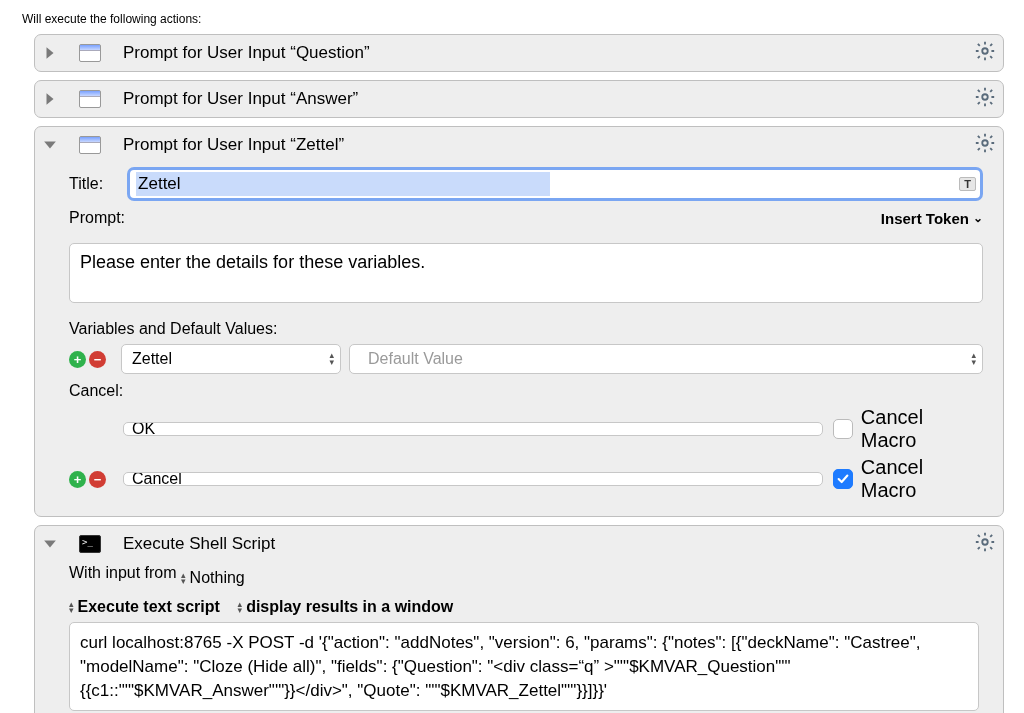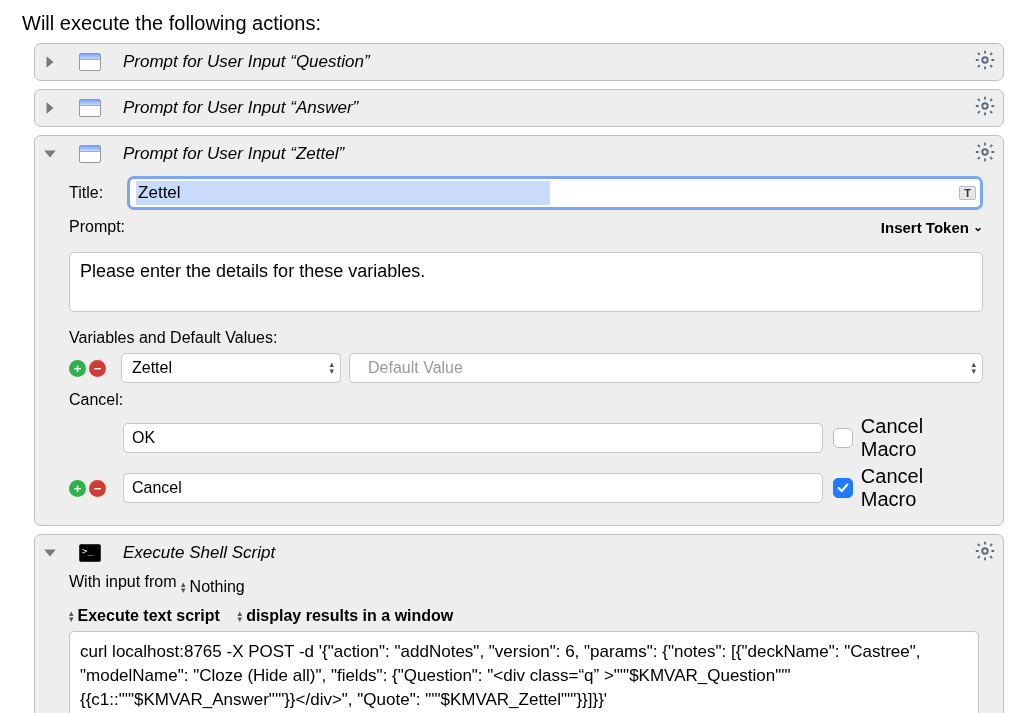--- a/index.html
+++ b/index.html
@@ -5,35 +5,34 @@
   * { box-sizing: border-box; }
   body {
     margin: 0;
     padding: 12px 20px;
     font-family: -apple-system, "Helvetica Neue", Arial, sans-serif;
     font-size: 15px;
     color: #000;
     background: #fff;
     width: 1024px;
   }
-  .intro { margin: 0 0 8px 2px; font-size: 20px; }
+  .intro { margin: 0 0 8px 2px; font-size: 12px; }
   .action-card {
     border: 1px solid #bfbfbf;
     border-radius: 7px;
     background: #eeeeee;
     margin: 6px 0 8px 14px;
     padding: 6px 10px 6px 8px;
     position: relative;
   }
   .action-header {
     display: flex;
     align-items: center;
     gap: 22px;
     min-height: 24px;
-    font-style: italic;
   }
   .chevron {
     width: 14px; height: 14px;
     display:inline-flex;align-items:center;justify-content:center;
     color:#666;
   }
   .app-icon {
     width: 22px; height: 18px;
     display:inline-block;
     position: relative;
@@ -119,21 +118,21 @@
     position:absolute; right:6px; top:50%; transform:translateY(-50%);
     display:flex;flex-direction:column;line-height:7px;font-size:9px;color:#555;
   }
   .select input{ border:none;outline:none;width:100%;font-size:16px; background:transparent;}
   .select.placeholder input::placeholder{ color:#9a9a9a; }
   .flex1{flex:1;padding-left:16px;}
   .btn-row{ display:flex; align-items:center; gap:10px; margin:4px 0; }
   .btn-row .spacer{ width:44px; }
   .text-input{
     flex:1; background:#fff;border:1px solid #c7c7c7;border-radius:5px;
-    height:30px; padding:0 8px; font-size:16px;
+    height:14px; padding:0 8px; font-size:16px;
   }
   .check{
     display:flex; align-items:center; gap:8px; font-size:20px;
     width:150px;
   }
   .cbox{
     width:20px;height:20px;border:1px solid #bbb;border-radius:5px;
     background:#fff; display:inline-flex;align-items:center;justify-content:center;
   }
   .cbox.checked{ background:#1e7bff; border-color:#1e7bff; }

